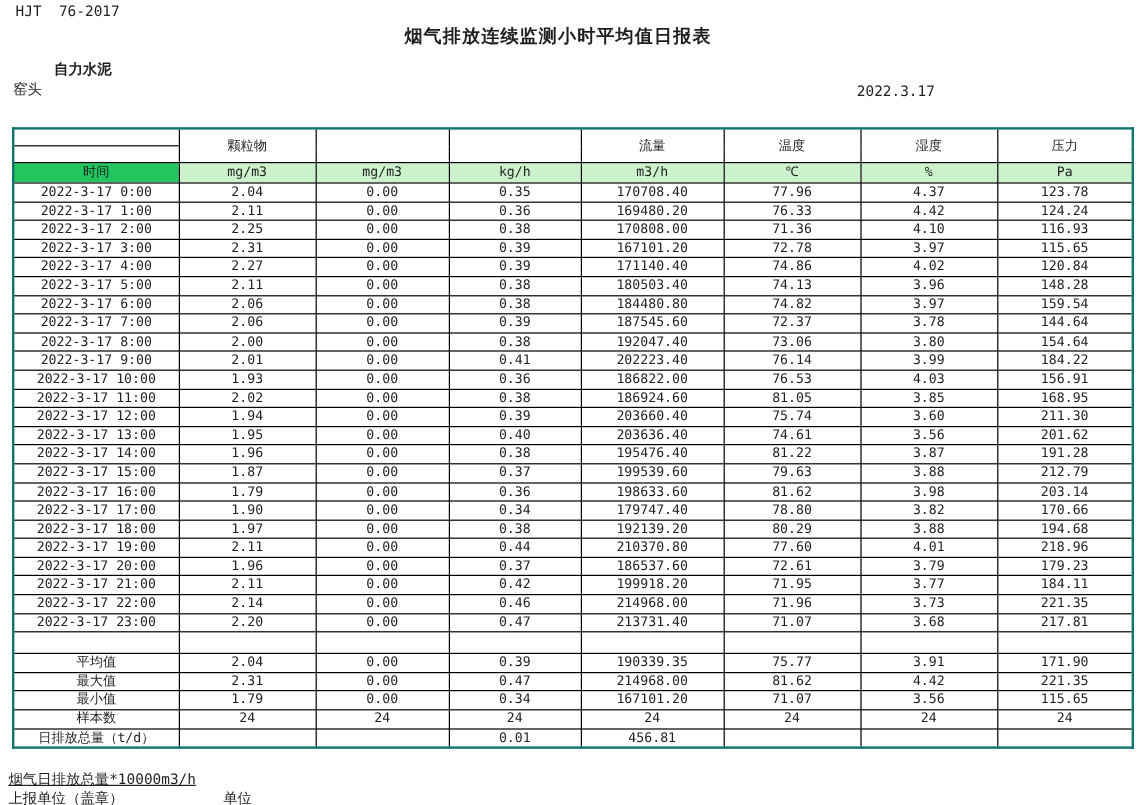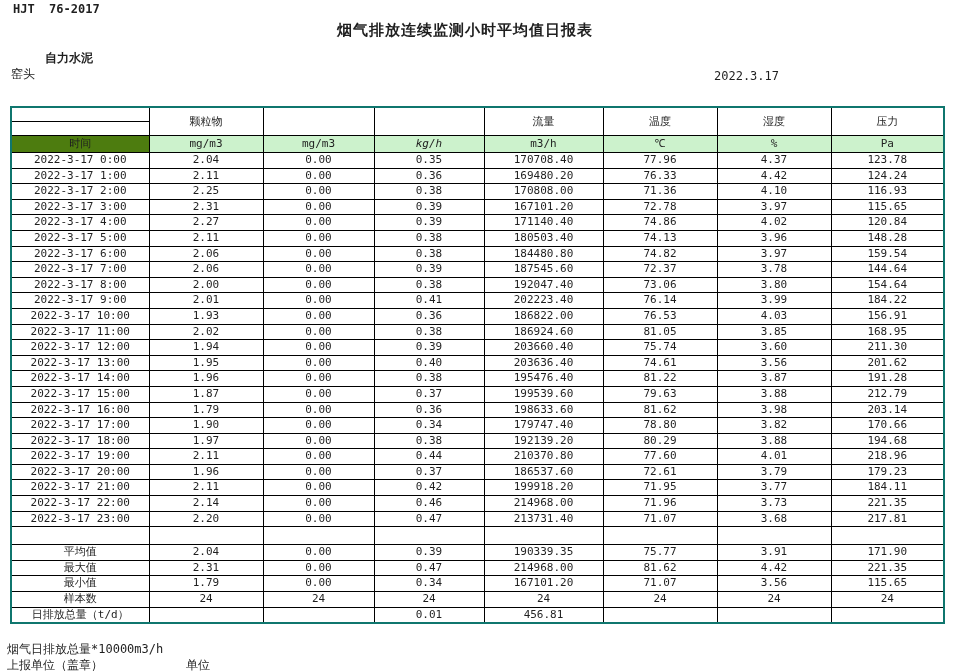--- a/index.html
+++ b/index.html
@@ -1,41 +1,41 @@
 <!DOCTYPE html>
 <html><head>
 <meta charset="utf-8">
 <style>
   html,body{margin:0;padding:0;}
   body{
     width:953px;height:671px;position:relative;background:#ffffff;
     font-family:"DejaVu Sans Mono","Liberation Sans",sans-serif;
     color:#1f1f1f;overflow:hidden;
   }
-  .doc-code{position:absolute;left:13px;top:2px;font-size:12px;font-weight:bold;white-space:pre;}
+  .doc-code{position:absolute;left:13px;top:2px;font-size:12px;font-weight:normal;white-space:pre;}
   .title{position:absolute;left:0;top:21px;width:930px;text-align:center;font-size:15px;font-weight:bold;letter-spacing:1px;}
   .company{position:absolute;left:11px;top:50px;font-size:12px;font-weight:bold;margin-left:34px;}
   .location{position:absolute;left:11px;top:66px;font-size:12px;font-weight:normal;}
   .date{position:absolute;left:714px;top:69px;font-size:12px;}
   table.report{
     position:absolute;left:10px;top:106px;
     border-collapse:collapse;table-layout:fixed;
     border:2px solid #0f766e;
   }
   table.report td{
     border:1px solid #000;
     font-size:11px;text-align:center;vertical-align:middle;
     padding:0;overflow:hidden;white-space:nowrap;
   }
   tr.hA td{height:13px;line-height:13px;}
   tr.unit td{height:16px;line-height:16px;}
   tr.datarow td{height:14.6px;line-height:14.6px;}
   tr.blankrow td{height:17px;}
   tr.sumrow td{height:14.6px;line-height:14.6px;}
-  .footer-note{position:absolute;left:7px;top:641px;font-size:12px;}
+  .footer-note{position:absolute;left:7px;top:641px;font-size:12px;text-decoration:underline;}
   .report-unit{position:absolute;left:7px;top:657px;font-size:12px;}
   .unit-label{position:absolute;left:186px;top:657px;font-size:12px;}
 </style>
 </head>
 <body>
 
 <div class="doc-code">HJT  76-2017</div>
 <div class="title">烟气排放连续监测小时平均值日报表</div>
 <div class="company">自力水泥</div>
 <div class="location">窑头</div>
@@ -60,24 +60,24 @@
       <td rowspan="2"></td>
       <td rowspan="2">流量</td>
       <td rowspan="2">温度</td>
       <td rowspan="2">湿度</td>
       <td rowspan="2">压力</td>
     </tr>
     <tr class="hA">
       <td></td>
     </tr>
     <tr class="unit">
-      <td class="green" style="background: #4d7c0f;">时间</td>
+      <td class="green" style="background: #22c55e;">时间</td>
       <td class="green" style="background: rgb(204, 242, 204);">mg/m3</td>
       <td class="green" style="background: rgb(204, 242, 204);">mg/m3</td>
-      <td class="green" style="background: rgb(204, 242, 204); font-style: italic;">kg/h</td>
+      <td class="green" style="background: rgb(204, 242, 204);">kg/h</td>
       <td class="green" style="background: rgb(204, 242, 204);">m3/h</td>
       <td class="green" style="background: rgb(204, 242, 204);">℃</td>
       <td class="green" style="background: rgb(204, 242, 204);">%</td>
       <td class="green" style="background: rgb(204, 242, 204);">Pa</td>
     </tr>
   </thead>
   <tbody id="data-rows">
       <tr class="datarow">
         <td>2022-3-17 0:00</td>
         <td>2.04</td>

